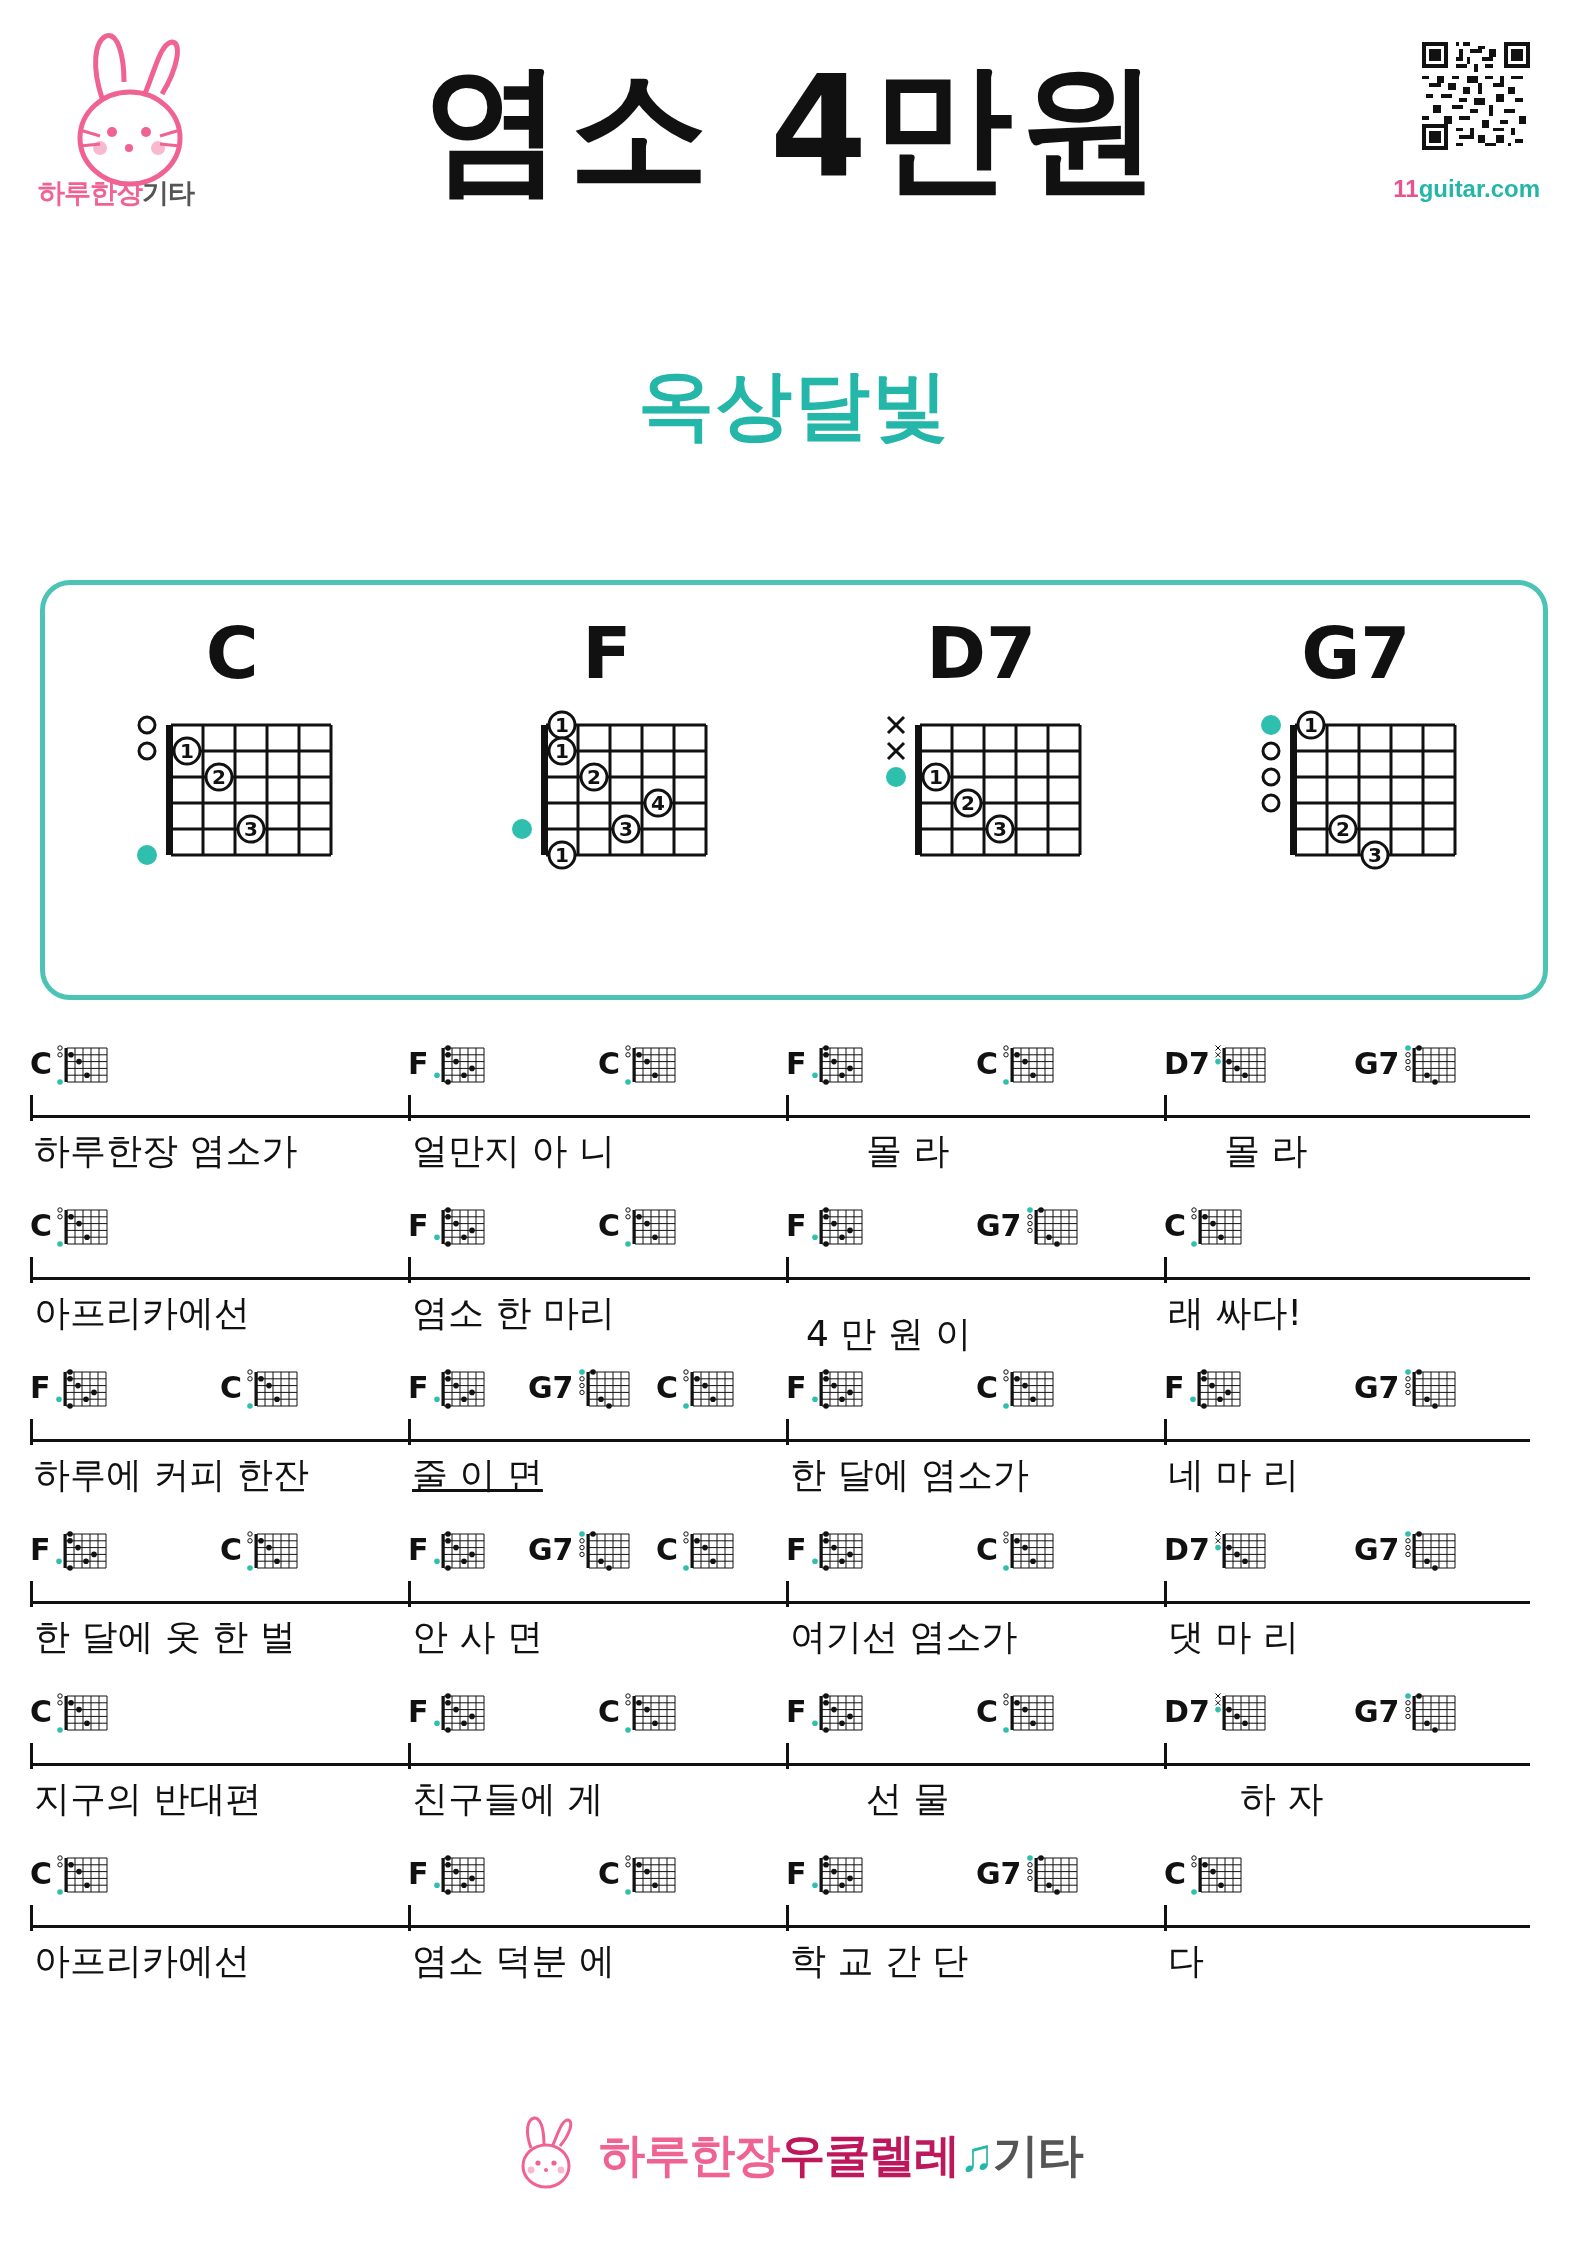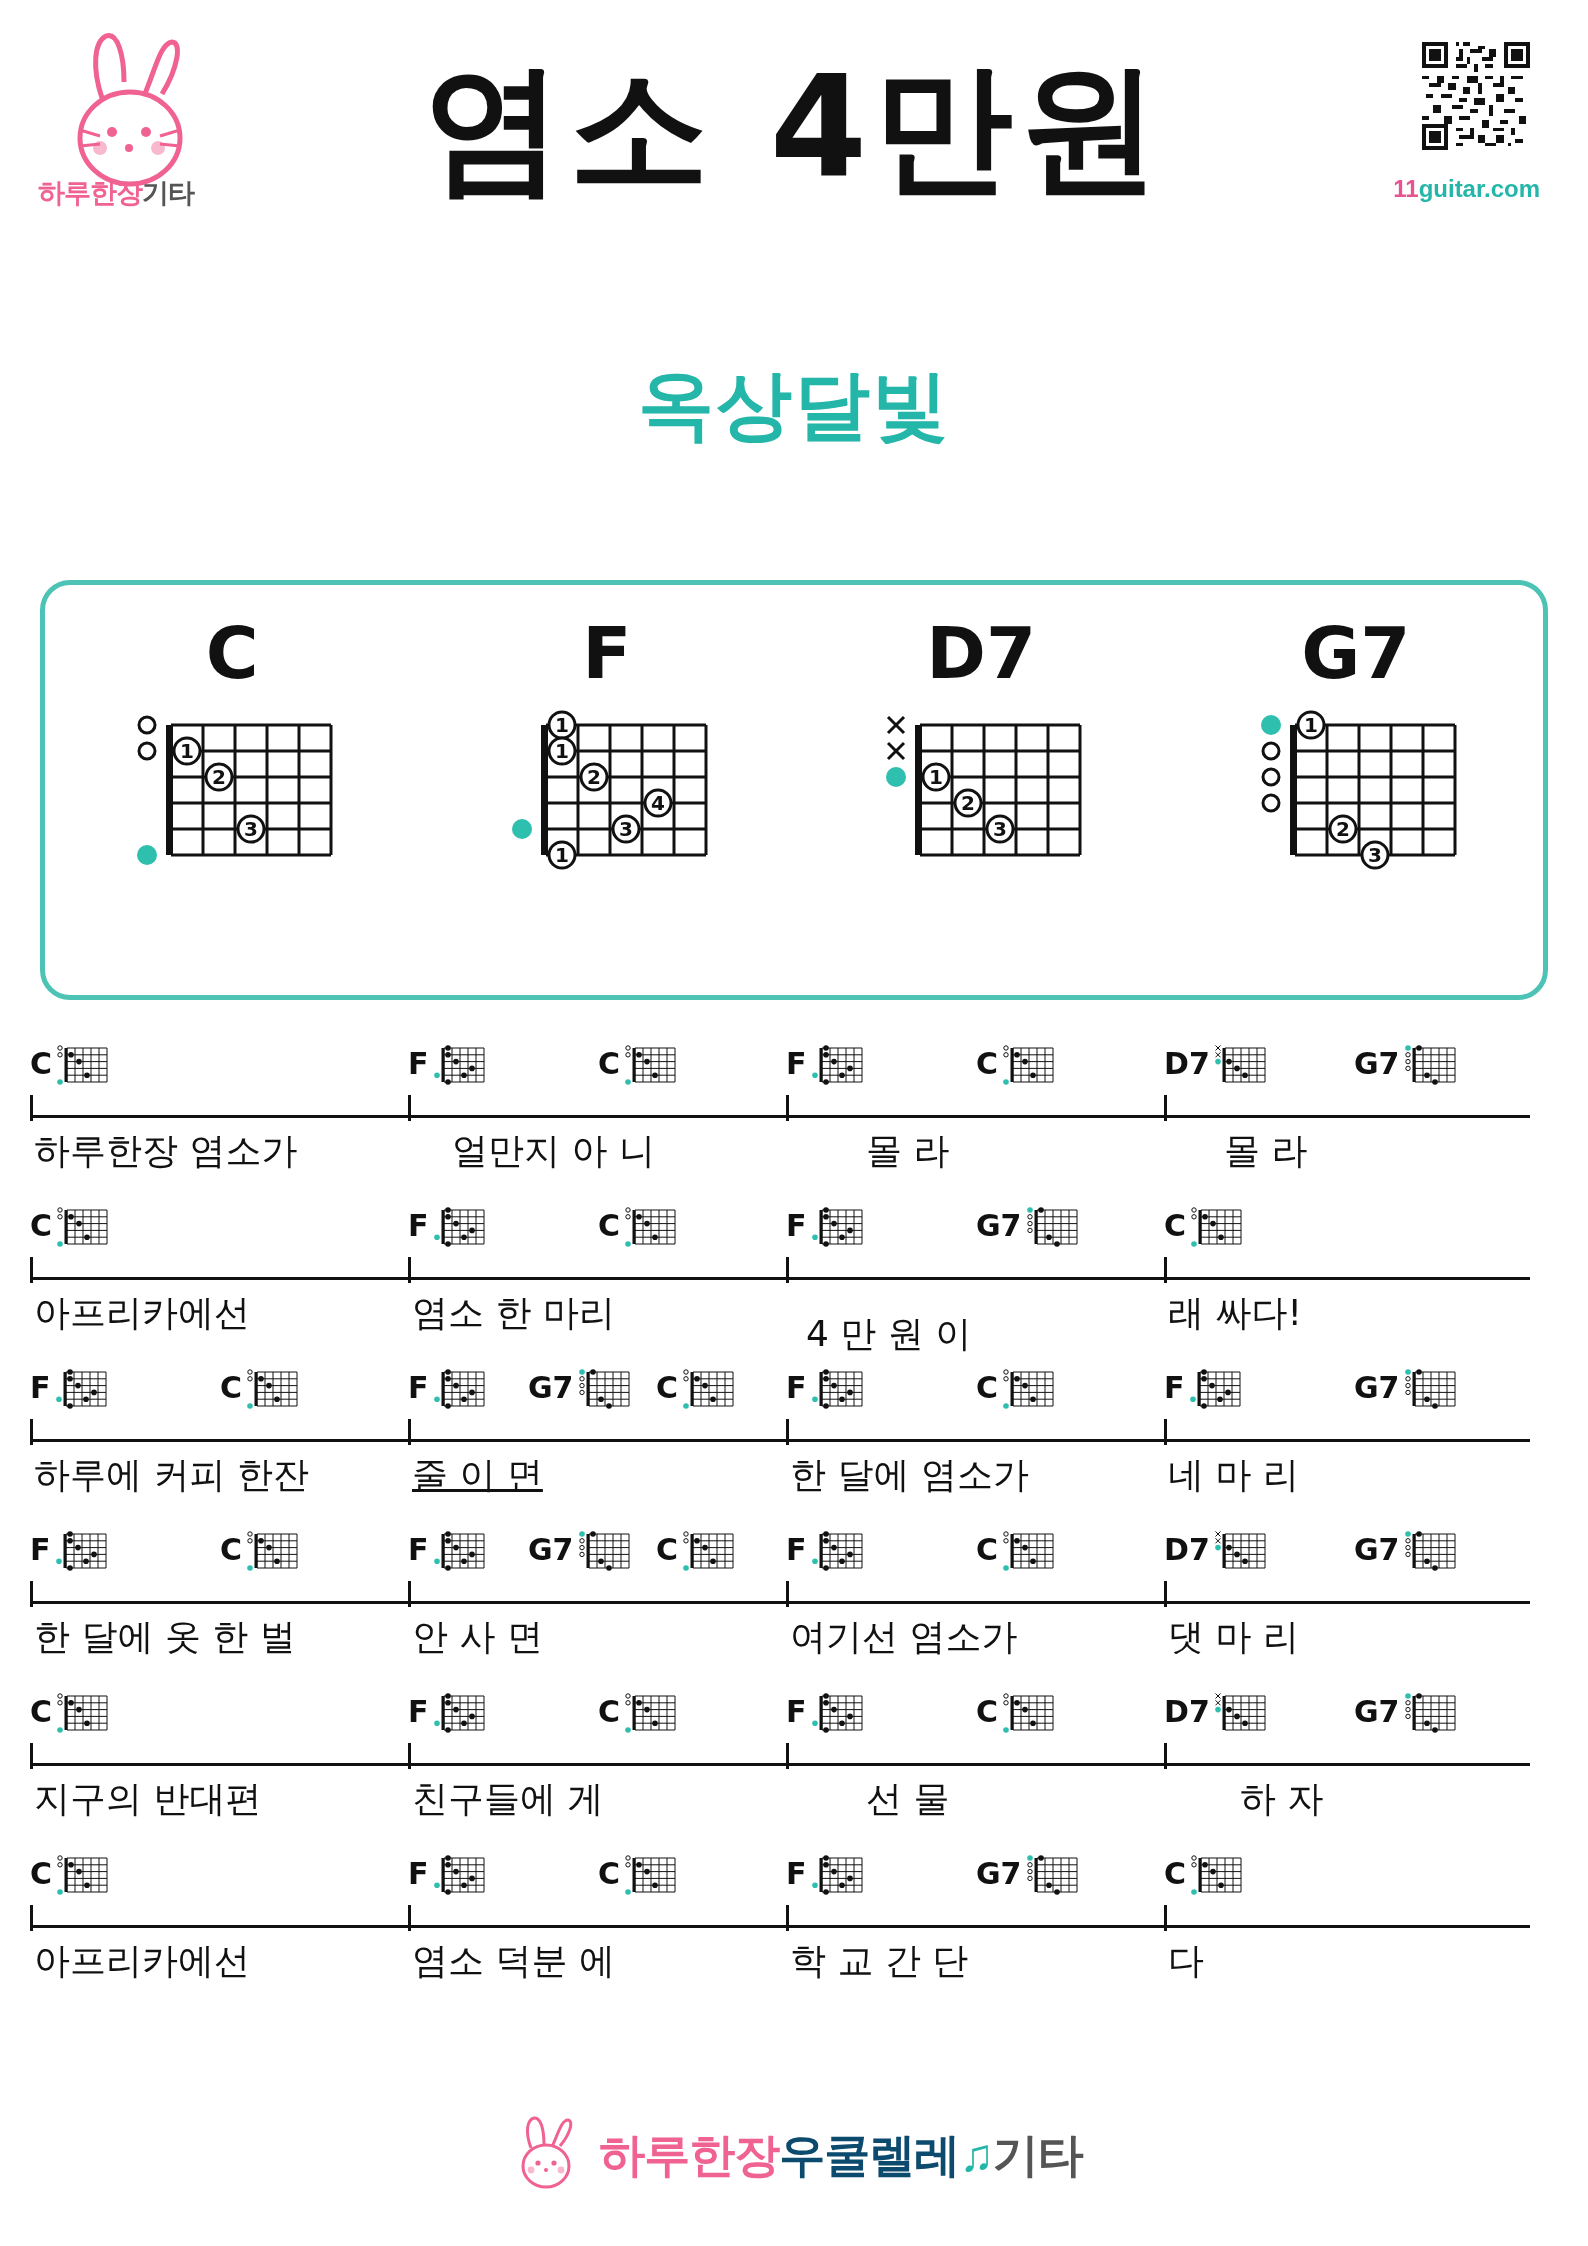--- a/index.html
+++ b/index.html
@@ -88,21 +88,21 @@
   }
 
   
   .footer {
     position: absolute; left: 0; right: 0; bottom: 48px;
     display: flex; align-items: center; justify-content: center;
   }
   .footer-text {
     font-size: 46px; font-weight: bold; color: #f06292; letter-spacing: -1px;
   }
-  .footer-text .teal { color: #0c4a6e; }
+  .footer-text .teal { color: #be185d; }
   .footer-text .gray { color: #555; }
 </style>
 </head>
 <body>
 
 <div class="page">
 
   <div class="header">
 
     <div class="logo-mark">
@@ -406,21 +406,21 @@
                   <line x1="12" y1="32.2" x2="52" y2="32.2" stroke="#111" stroke-width="1"></line>
                   <line x1="12" y1="39" x2="52" y2="39" stroke="#111" stroke-width="1"></line>
                   <circle cx="5" cy="5" r="2.2" fill="none" stroke="#111" stroke-width="1"></circle>
                   <circle cx="5" cy="11.8" r="2.2" fill="none" stroke="#111" stroke-width="1"></circle>
                   <circle cx="5" cy="39" r="2.8" fill="#2fbfae"></circle>
                   <circle cx="16" cy="11.8" r="2.8" fill="#111"></circle>
                   <circle cx="24" cy="18.6" r="2.8" fill="#111"></circle>
                   <circle cx="32" cy="32.2" r="2.8" fill="#111"></circle>
                 </svg></span>
             </div>
-            <div class="lyric" style="left: 4px; margin-left: 40px;">얼만지 아 니</div>
+            <div class="lyric" style="left: 4px;">얼만지 아 니</div>
           </div>
           <div class="measure" style="left: 756px; width: 378px;">
             <div class="barline" style="left: 0px;"></div>
             <div class="mini-chord" style="left: 0px;">
               <span class="mini-label">F</span>
               <span><svg width="58" height="44" viewBox="0 0 58 44">
                   <rect x="9.5" y="5" width="3" height="34" fill="#111"></rect>
                   <line x1="12" y1="5" x2="12" y2="39" stroke="#111" stroke-width="1"></line>
                   <line x1="20" y1="5" x2="20" y2="39" stroke="#111" stroke-width="1"></line>
                   <line x1="28" y1="5" x2="28" y2="39" stroke="#111" stroke-width="1"></line>

